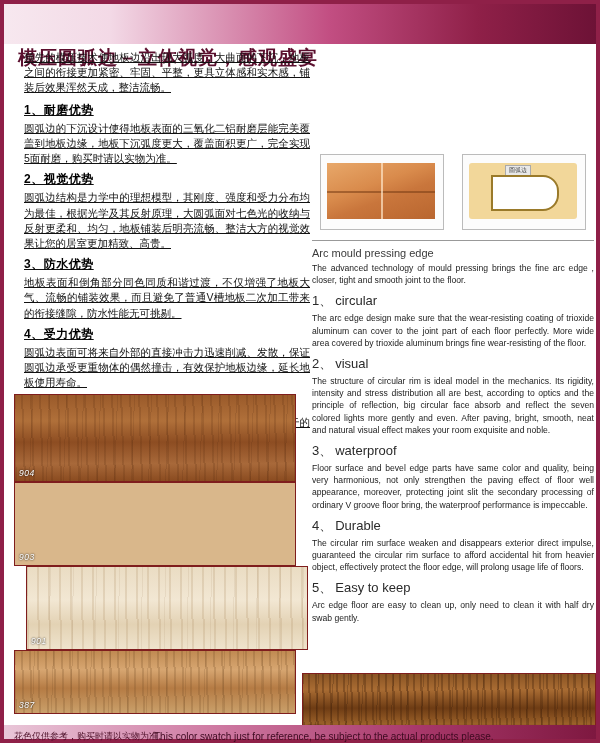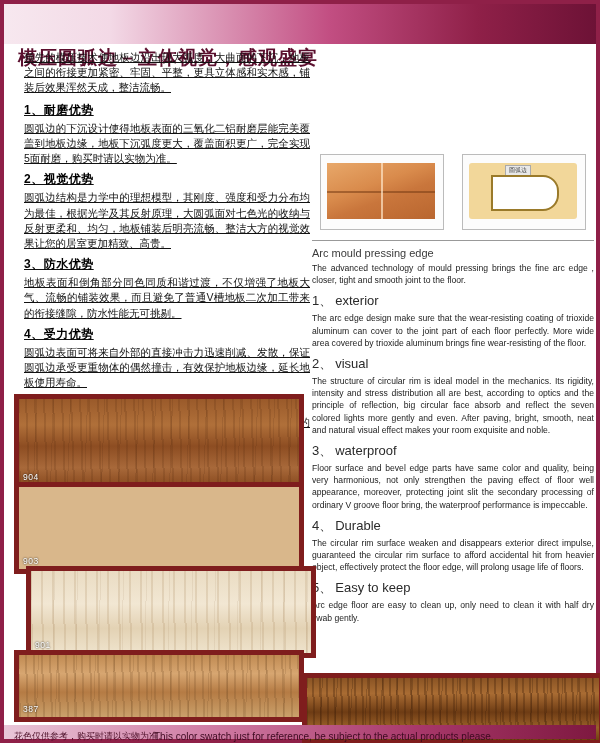--- a/index.html
+++ b/index.html
@@ -168,22 +168,23 @@
   
   .swatches {
     position: absolute;
     left: 10px;
     top: 390px;
     width: 580px;
     height: 320px;
   }
   .sw {
     position: absolute;
-    border: 5px solid #7f1d1d;
+    border: 1px solid #7f1d1d;
     overflow: hidden;
+    font-style: italic;
   }
   .sw-label {
     position: absolute;
     left: 4px;
     bottom: 3px;
     font-size: 8.5px;
     color: #ffffff;
     text-shadow: 0 0 2px #000;
     letter-spacing: 0.5px;
   }
@@ -302,21 +303,21 @@
         </div>
       </div>
     </div>
 
     <div class="divider"></div>
 
     <div class="en-title">Arc mould pressing edge</div>
     <div class="en-p">The advanced technology of mould pressing brings the fine arc edge , closer, tight and smooth joint to the floor.</div>
 
     <div class="en-h">
-      <span class="num">1、</span><span>exterior</span>
+      <span class="num">1、</span><span>circular</span>
     </div>
     <div class="en-p">The arc edge design make sure that the wear-resisting coating of trioxide aluminum can cover to the joint part of each floor perfectly. More wide area covered by trioxide aluminum brings fine wear-resisting of the floor.</div>
 
     <div class="en-h">
       <span class="num">2、</span><span>visual</span>
     </div>
     <div class="en-p">The structure of circular rim is ideal model in the mechanics. Its rigidity, intensity and stress distribution all are best, according to optics and the principle of reflection, big circular face absorb and reflect the seven colored lights more gently and even. After paving, bright, smooth, neat and natural visual effect makes your room exquisite and noble.</div>
 
     <div class="en-h">
       <span class="num">3、</span><span>waterproof</span>

